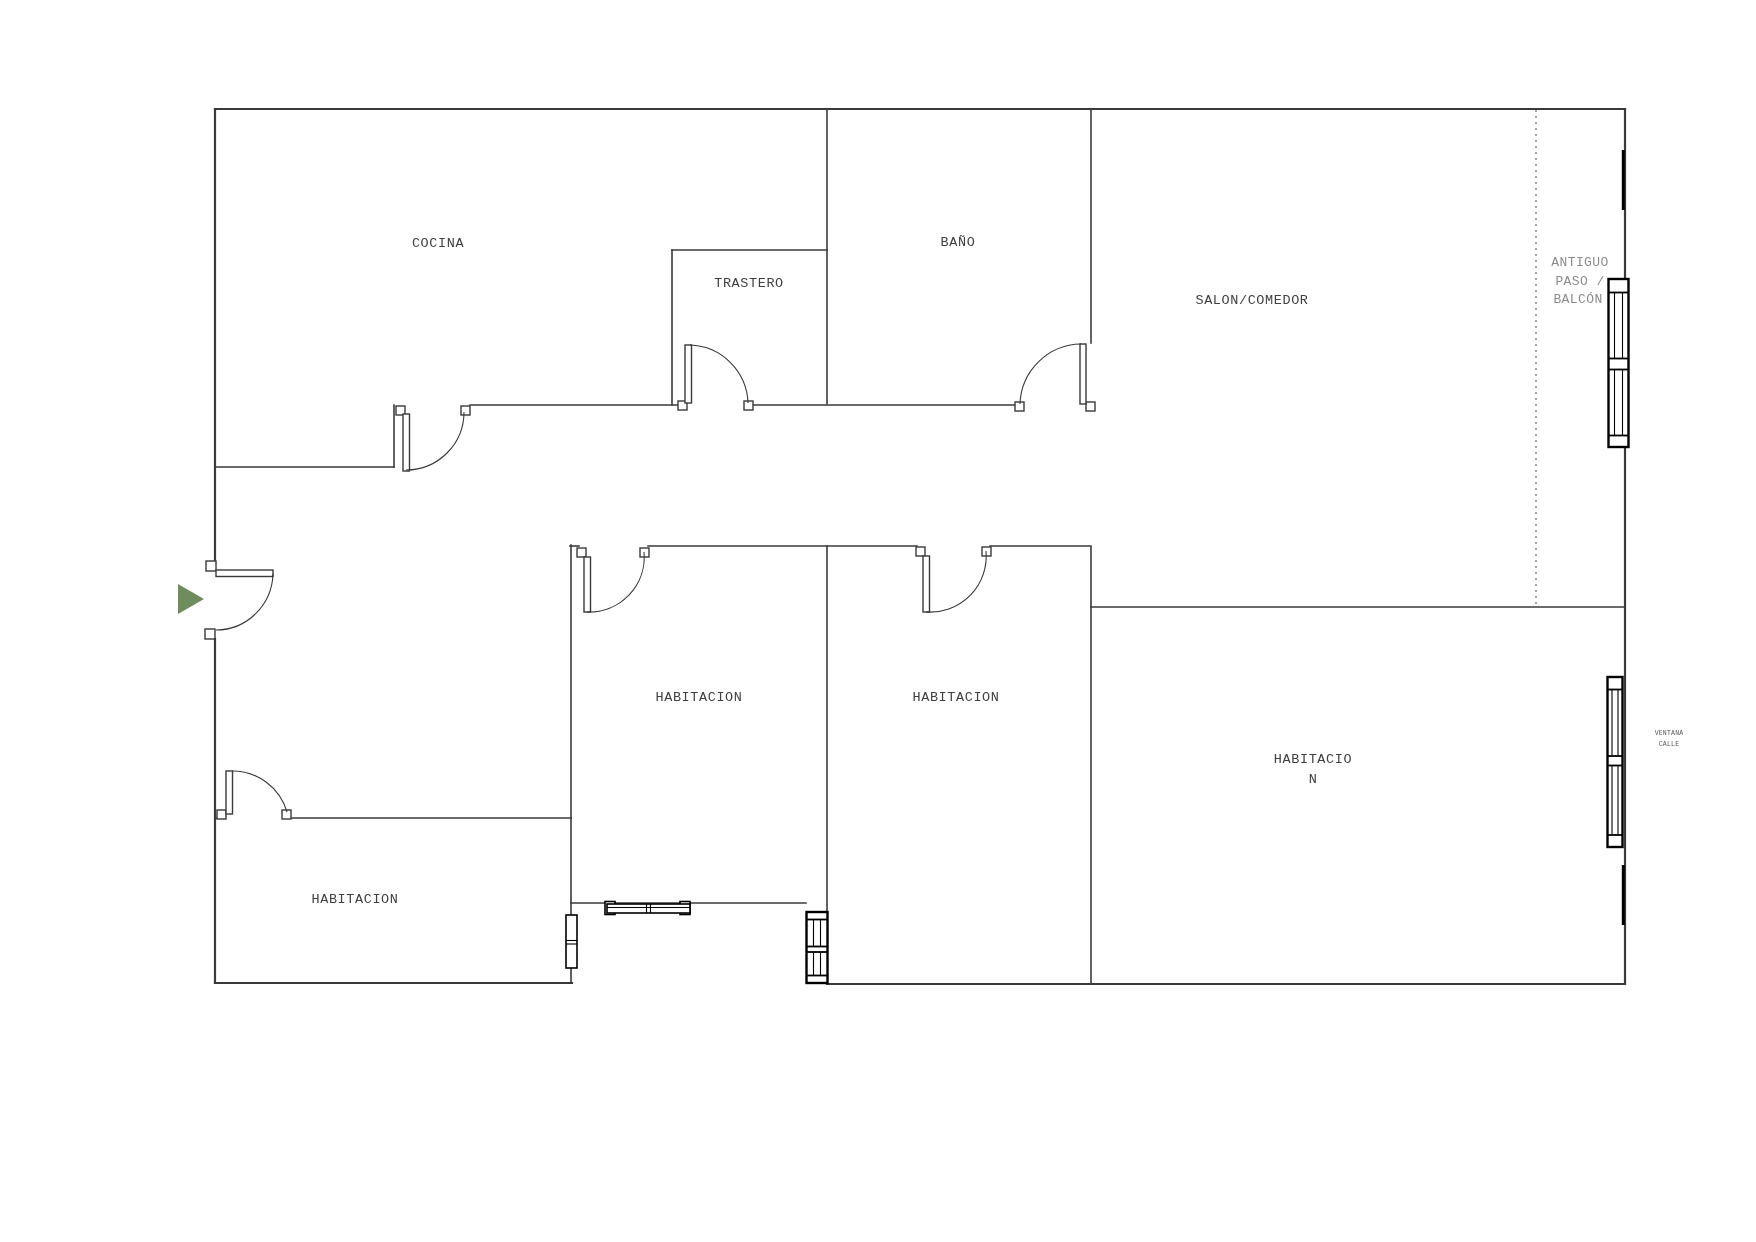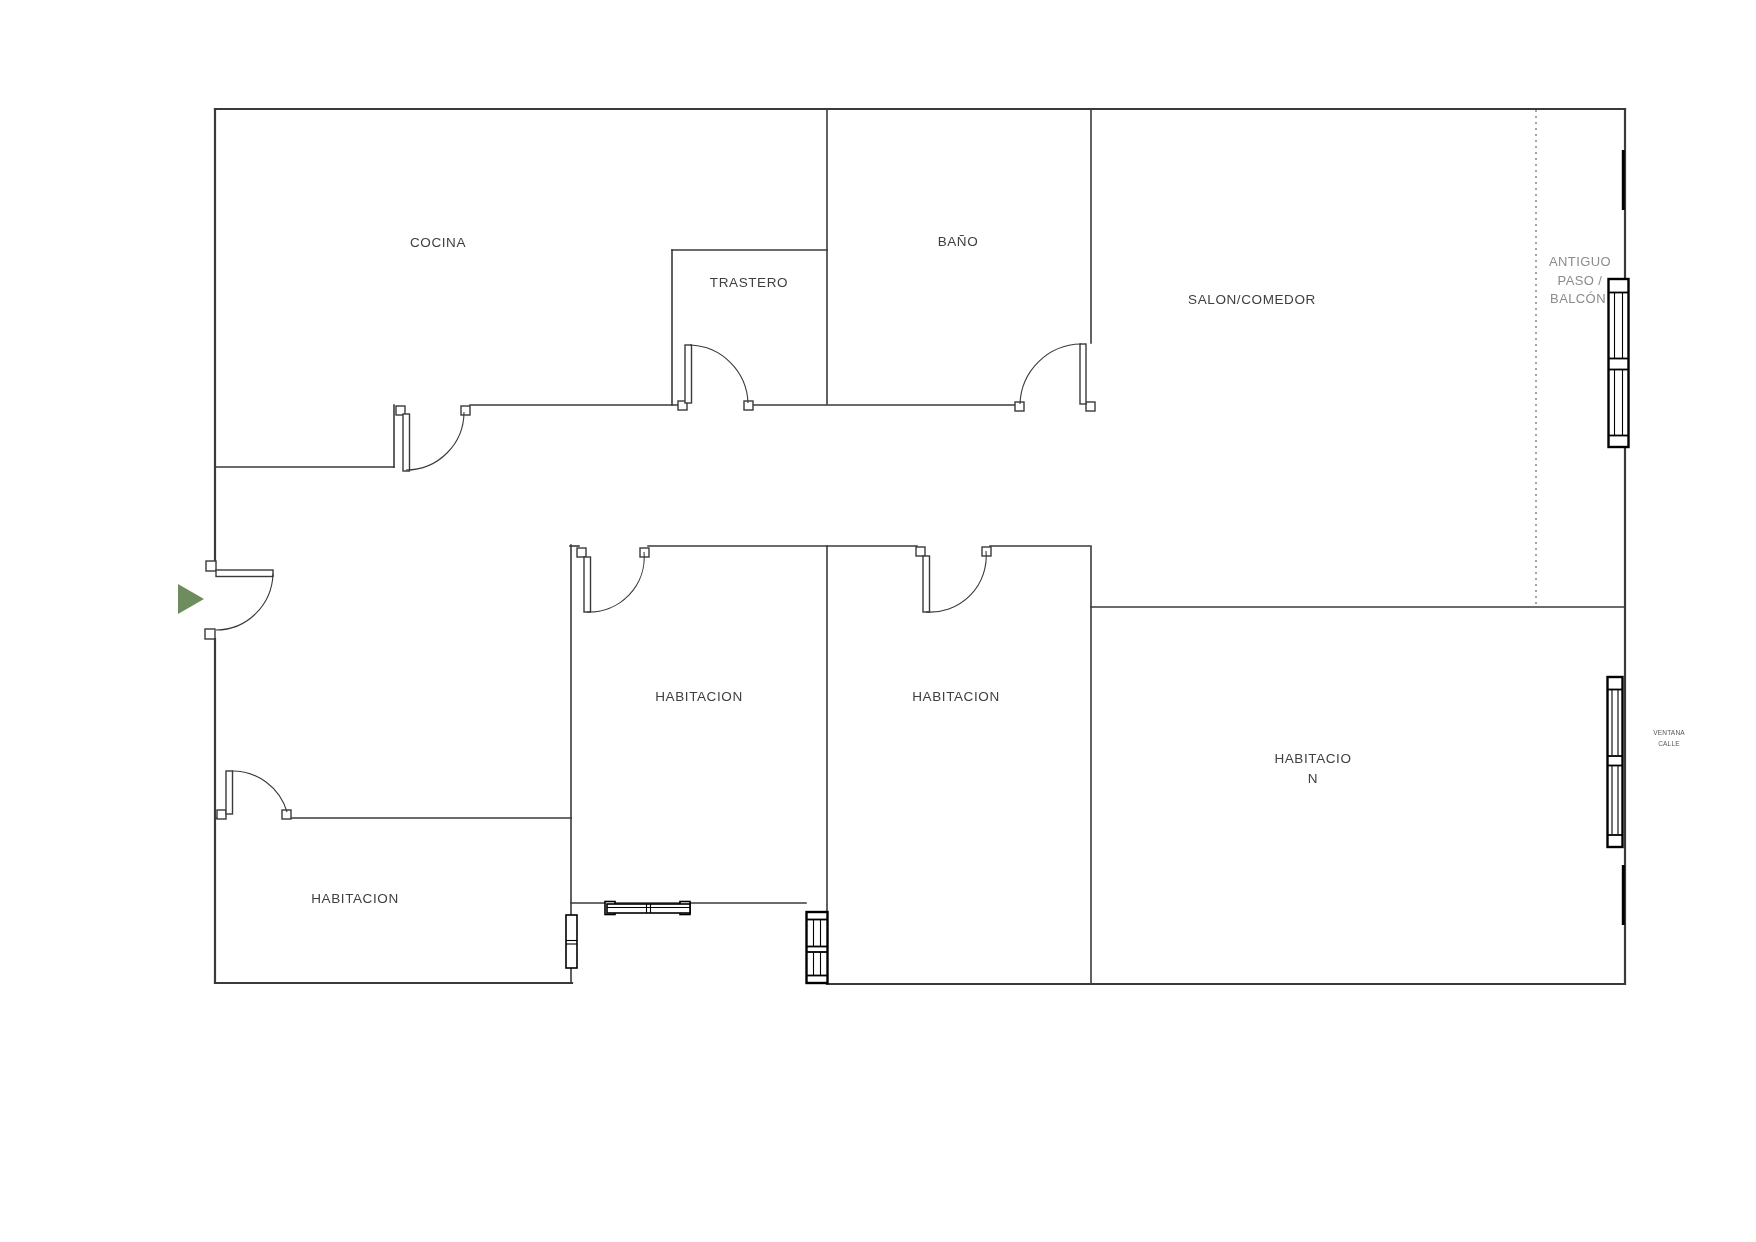--- a/index.html
+++ b/index.html
@@ -1,17 +1,17 @@
 <!DOCTYPE html>
 <html style="--bg: #ffffff; --wall: #3a3a3a; --win: #000000; --dash: #8f8f8f; --label: #3f3f3f; --muted: #8c8c8c; --tiny: #555555; --arrow: #6f8c5f;"><head>
 <meta charset="utf-8">
 <style>
   html,body{margin:0;padding:0;background:#ffffff;}
   .page{position:relative;width:1756px;height:1242px;background:var(--bg,#fff);overflow:hidden;
-        font-family:Liberation Sans, sans-serif;}
+        font-family:Liberation Mono, monospace;}
   svg{display:block}
   .wall{stroke:var(--wall,#3a3a3a);stroke-width:2.2;fill:none;stroke-linecap:square;}
   .iwall{stroke:var(--wall,#3a3a3a);stroke-width:1.6;fill:none;stroke-linecap:square;}
   .dashed{stroke:var(--dash,#8f8f8f);stroke-width:1.6;fill:none;stroke-dasharray:2 4;}
   .jamb{fill:#ffffff;stroke:var(--wall,#3a3a3a);stroke-width:1.4;}
   .leaf{fill:#ffffff;stroke:var(--wall,#3a3a3a);stroke-width:1.4;}
   .arc{fill:none;stroke:var(--wall,#3a3a3a);stroke-width:1.1;}
   .win-frame{fill:#ffffff;stroke:var(--win,#000);stroke-width:2.4;}
   .win-frame-thin{fill:#ffffff;stroke:var(--win,#000);stroke-width:1.6;}
   .win-line{stroke:var(--win,#000);stroke-width:1.8;fill:none;}

